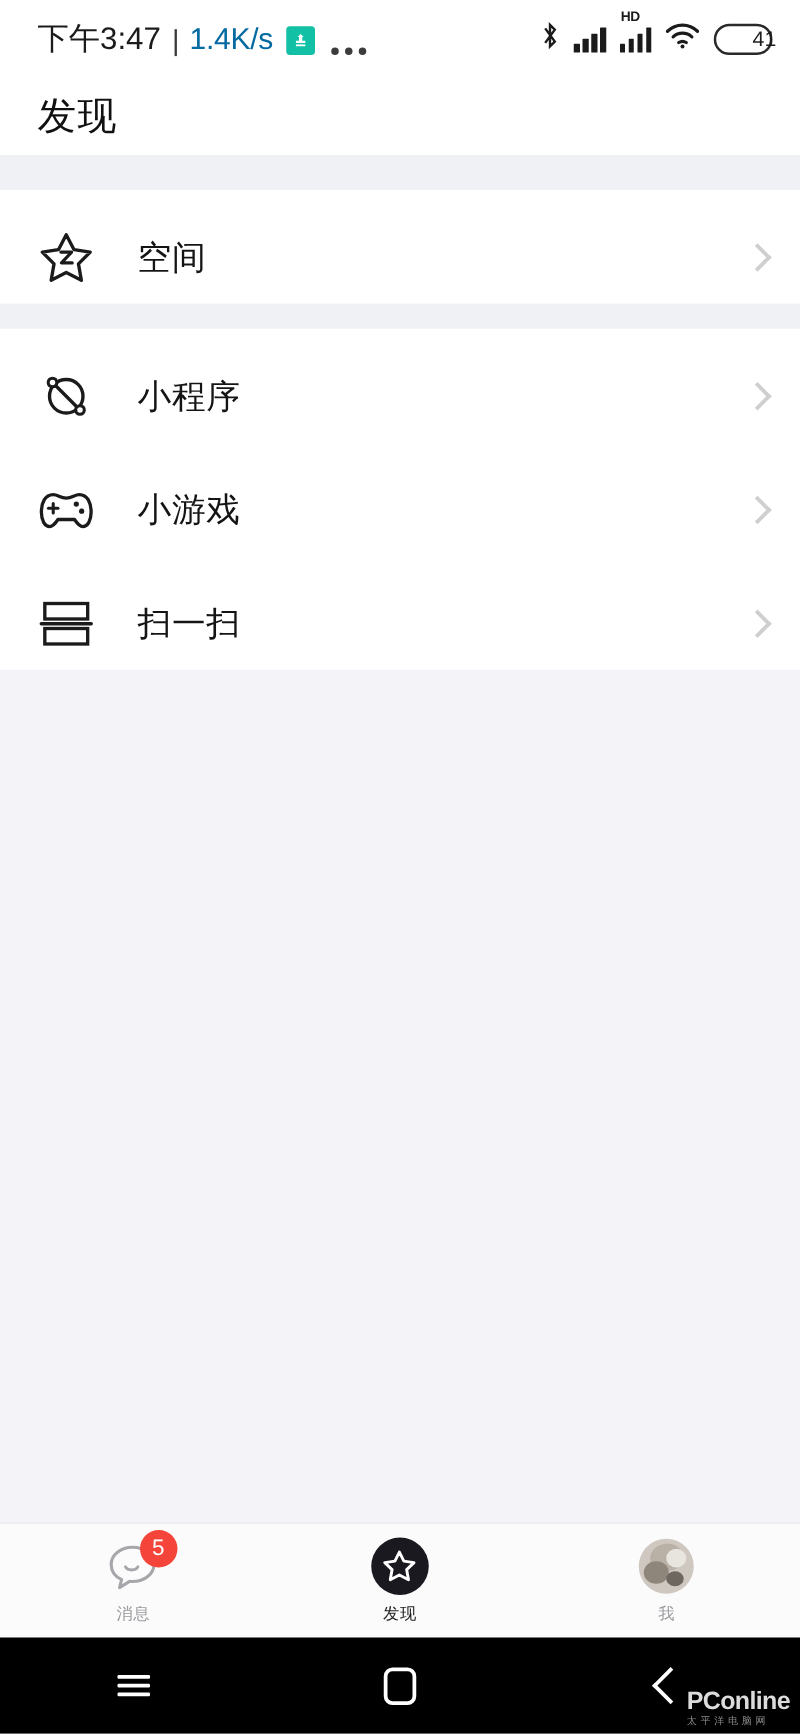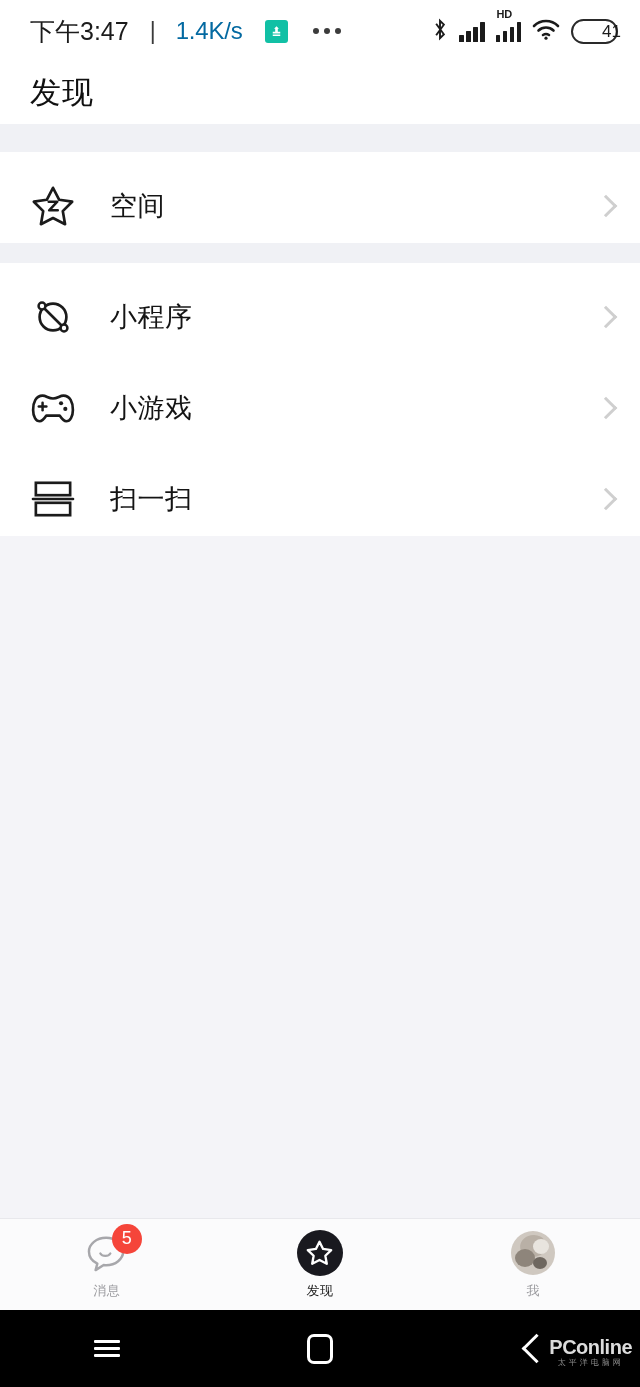--- a/index.html
+++ b/index.html
@@ -30,22 +30,22 @@
     flex: 0 0 62px;
     background: #ffffff;
     display: flex;
     align-items: center;
     justify-content: space-between;
     padding: 0 22px 0 30px;
     box-sizing: border-box;
   }
   .sb-left {
     display: flex;
-    align-items: center;
-    gap: 12px;
+    align-items: flex-end;
+    gap: 0px;
   }
   .sb-time {
     font-size: 25px;
     color: #1b1b1b;
     letter-spacing: 0px;
     line-height: 1;
   }
   .sb-sep {
     font-size: 23px;
     color: #3a3a3a;
@@ -335,22 +335,22 @@
     width: 18px;
     height: 18px;
     border-left: 3px solid #fff;
     border-bottom: 3px solid #fff;
     transform: rotate(45deg);
     margin-left: 6px;
   }
   .watermark {
     position: absolute;
     right: 8px;
-    bottom: 20px;
-    text-align: center;
+    bottom: 6px;
+    text-align: left;
     line-height: 1;
     margin-top: 27px;
   }
   .watermark .wm-main {
     font-size: 20px;
     color: #dcdcdc;
     font-weight: bold;
     letter-spacing: -0.5px;
     display: block;
   }

